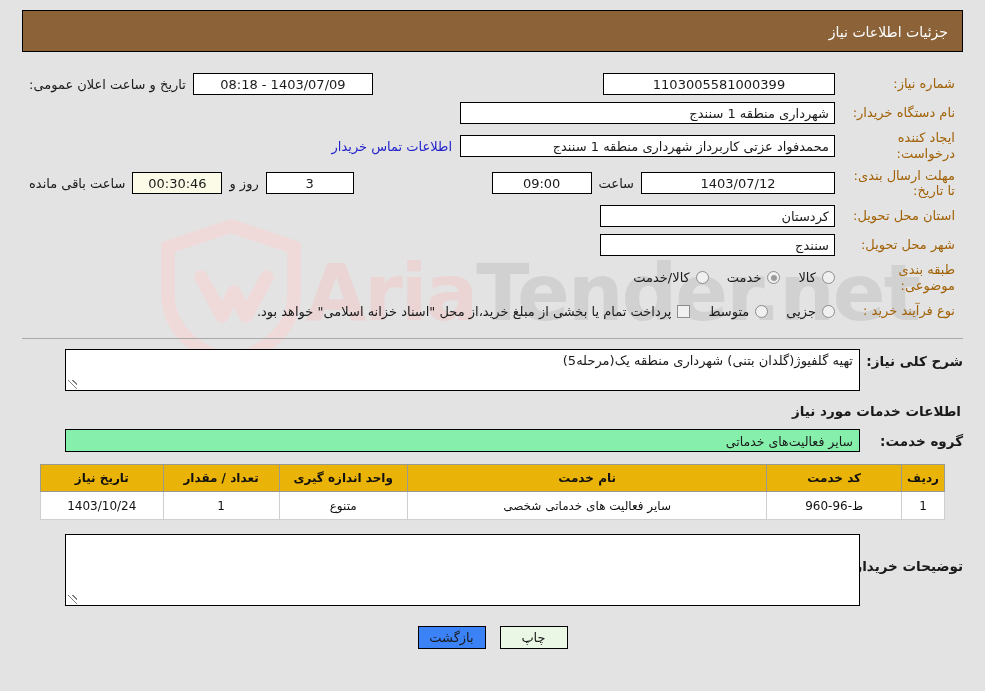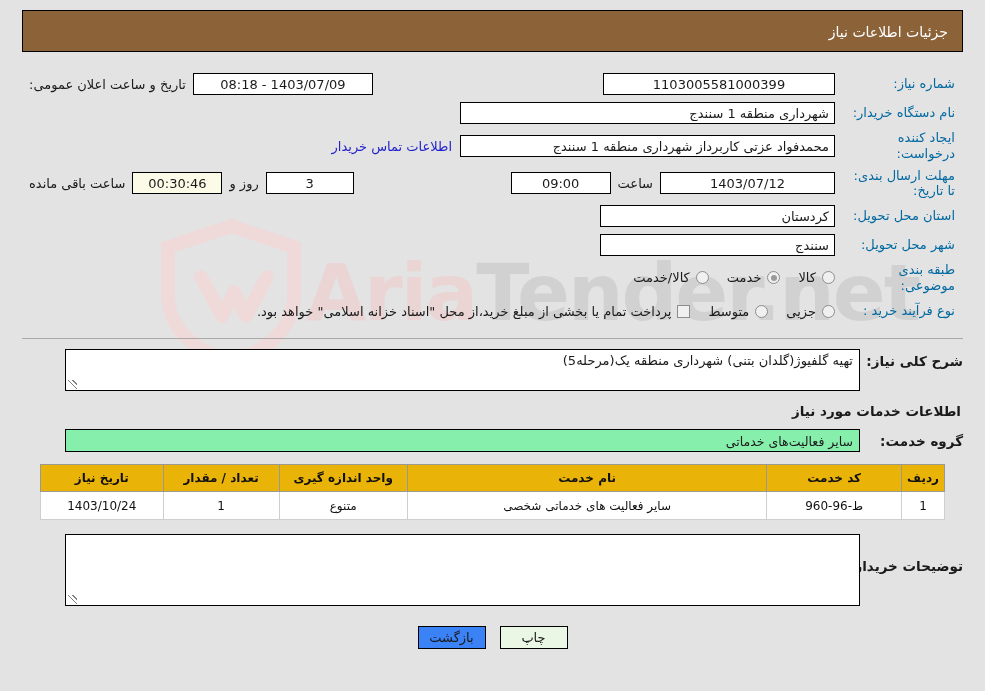--- a/index.html
+++ b/index.html
@@ -86,21 +86,21 @@
     min-height: 24px;
   }
   .lbl {
     width: 128px;
     flex: 0 0 128px;
     text-align: right;
     padding-left: 8px;
     padding-right: 8px;
     box-sizing: border-box;
     font-size: 13px;
-    color: #0369a1;
+    color: #a16207;
     line-height: 1.25;
   }
   .lbl.two-line { line-height: 1.2; }
 
   .fld {
     border: 1px solid #000;
     background: #fff;
     height: 22px;
     line-height: 22px;
     box-sizing: border-box;
@@ -110,21 +110,21 @@
     overflow: hidden;
     white-space: nowrap;
   }
   .fld.center { text-align: center; }
   .fld.ltr { direction: ltr; }
   .fld.yellow { background: #fbfbe8; }
 
   .w-needno { width: 232px; }
   .w-wide   { width: 375px; }
   .w-med    { width: 235px; }
-  .w-date   { width: 175px; }
+  .w-date   { width: 194px; }
   .w-time   { width: 100px; }
   .w-days   { width: 88px; }
   .w-count  { width: 90px; }
   .w-pubdt  { width: 180px; }
 
   .inline-lbl {
     padding: 0 7px;
     font-size: 13px;
     white-space: nowrap;
   }

